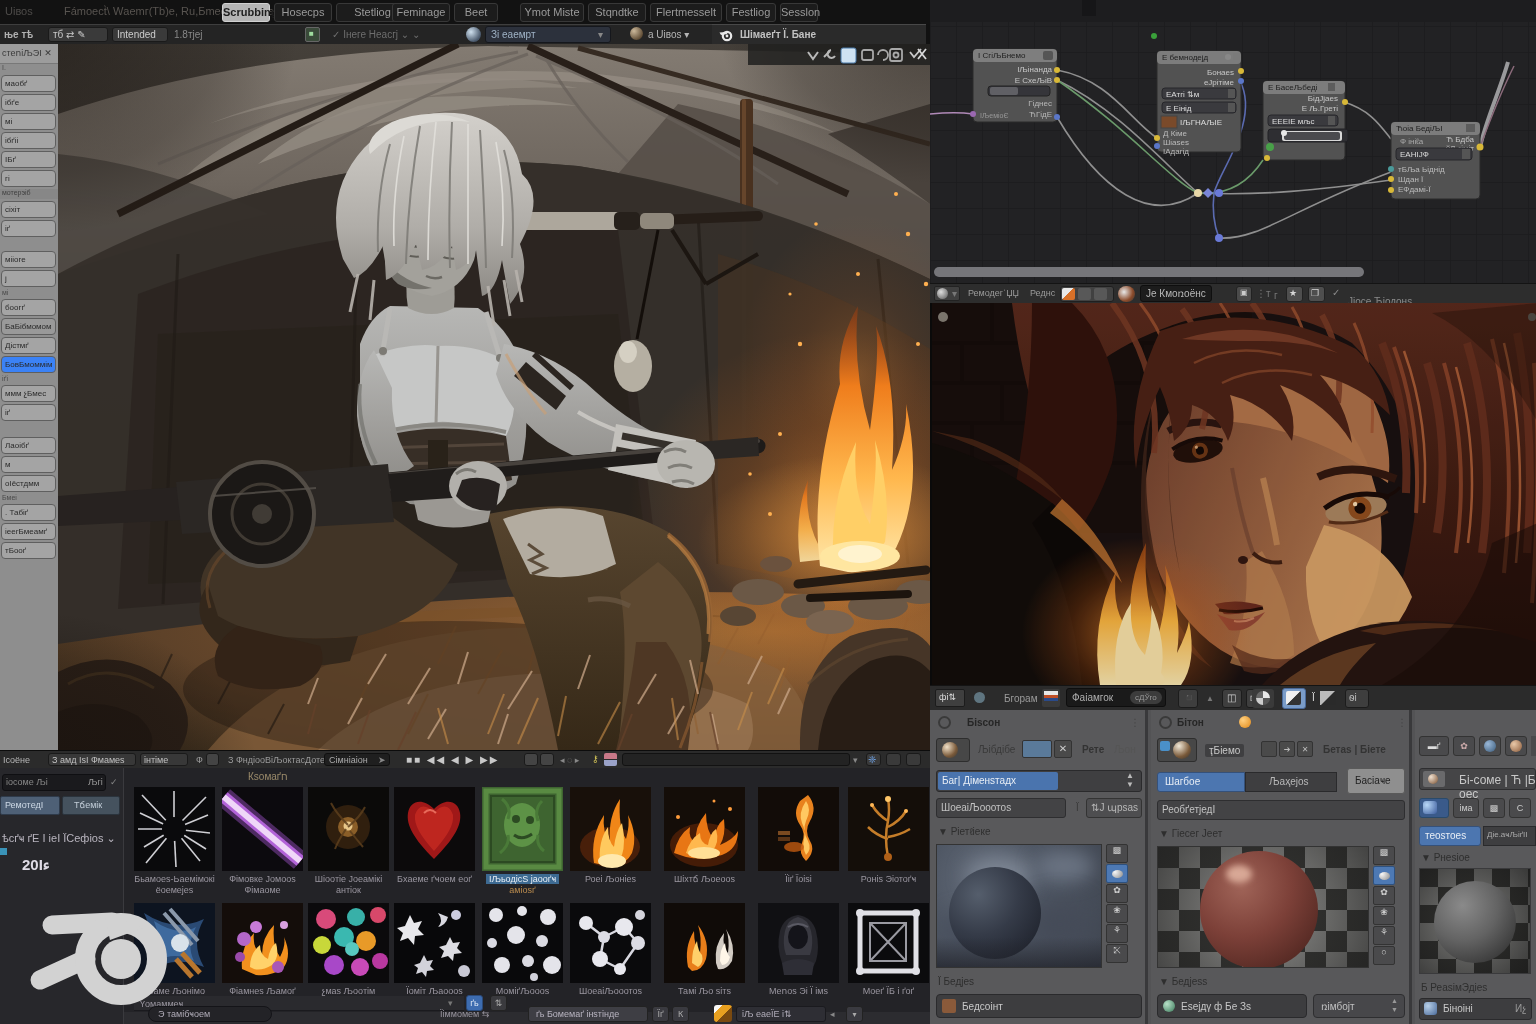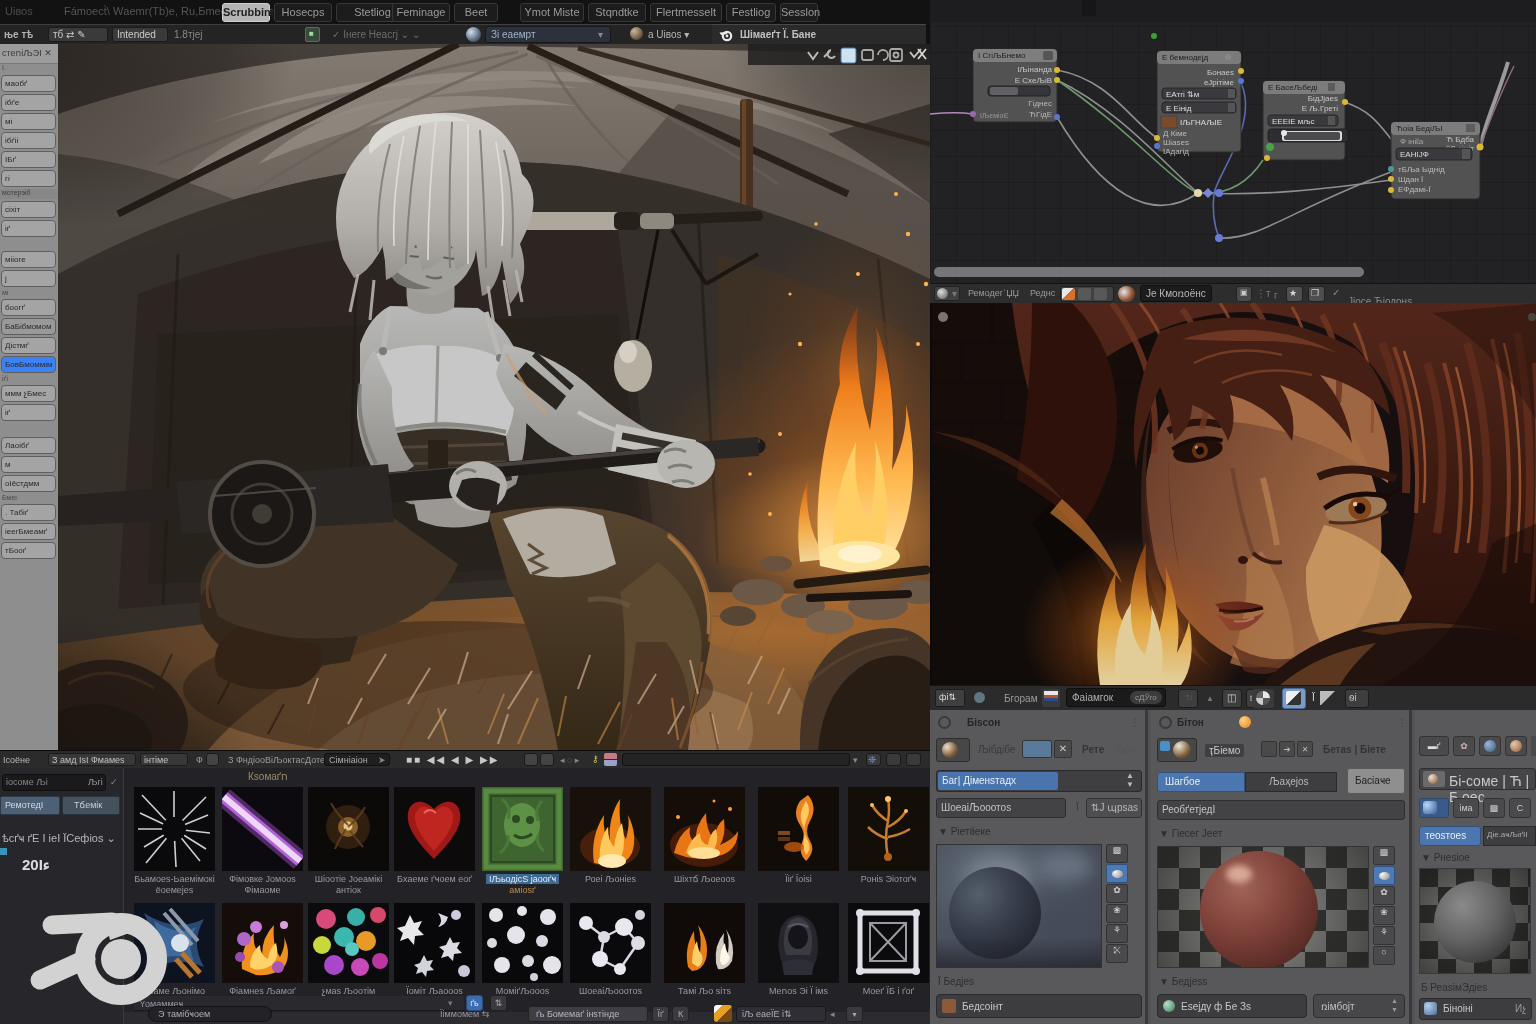--- a/index.html
+++ b/index.html
@@ -1148,21 +1148,21 @@
     </div>
 
     <div class="abs" style="left:485px;top:0;width:121px;height:314px;background:#59595b;">
       <div class="abs" style="left:4px;top:26px;width:30px;height:20px;background:#4a4a4c;border:1px solid #333;border-radius:3px;color:#ddd;font-size:9px;text-align:center;line-height:18px;">▬ґ</div>
       <div class="abs" style="left:38px;top:26px;width:22px;height:20px;background:#4a4a4c;border:1px solid #333;border-radius:3px;color:#caa;font-size:9px;text-align:center;line-height:18px;">✿</div>
       <div class="abs" style="left:64px;top:26px;width:22px;height:20px;background:#4a4a4c;border:1px solid #333;border-radius:3px;text-align:center;"><span style="display:inline-block;width:12px;height:12px;border-radius:6px;background:radial-gradient(circle at 4px 4px,#9ab8d8,#3a5a7a);margin-top:3px;"></span></div>
       <div class="abs" style="left:90px;top:26px;width:22px;height:20px;background:#4a4a4c;border:1px solid #333;border-radius:3px;text-align:center;"><span style="display:inline-block;width:12px;height:12px;border-radius:6px;background:radial-gradient(circle at 4px 4px,#e8c8a8,#8a5a3a);margin-top:3px;"></span></div>
       <div class="abs" style="left:116px;top:26px;width:5px;height:20px;background:#4a4a4c;"></div>
       <div class="abs" style="left:4px;top:58px;width:117px;height:22px;background:#454547;border:1px solid #2e2e30;border-radius:3px;"></div>
       <div class="abs" style="left:8px;top:61px;width:22px;height:16px;background:#6a6a6c;border-radius:2px;"><span style="display:inline-block;width:10px;height:10px;border-radius:5px;background:radial-gradient(circle at 3px 3px,#f0e0d0,#7a5030);margin:3px 0 0 5px;"></span></div>
-      <span class="abs" style="left:34px;top:63px;color:#c8c8c8;font-size:14px;">Бі-соме | Ћ |Б оес</span>
+      <span class="abs" style="left:44px;top:63px;color:#c8c8c8;font-size:12px;">Бі-соме | Ћ |Б оес</span>
       <div class="abs" style="left:4px;top:88px;width:30px;height:20px;background:#3a5a8a;border:1px solid #2a4a6a;border-radius:3px;"></div>
       <div class="abs" style="left:8px;top:91px;width:14px;height:13px;background:radial-gradient(circle at 4px 4px,#b8d8f8,#3a5a9a);border-radius:3px;"></div>
       <div class="abs" style="left:38px;top:88px;width:26px;height:20px;background:#4a4a4c;border:1px solid #333;border-radius:3px;color:#ccc;font-size:9px;text-align:center;line-height:18px;">іма</div>
       <div class="abs" style="left:68px;top:88px;width:22px;height:20px;background:#4a4a4c;border:1px solid #333;border-radius:3px;color:#ccc;font-size:9px;text-align:center;line-height:18px;">▩</div>
       <div class="abs" style="left:94px;top:88px;width:22px;height:20px;background:#4a4a4c;border:1px solid #333;border-radius:3px;color:#ccc;font-size:9px;text-align:center;line-height:18px;">С</div>
       <div class="abs" style="left:4px;top:116px;width:62px;height:20px;background:#4c76b0;border:1px solid #35517a;border-radius:3px;"></div>
       <span class="abs" style="left:10px;top:120px;color:#e8eef5;">теоѕтоеѕ</span>
       <div class="abs" style="left:68px;top:116px;width:53px;height:20px;background:#3e3e40;border:1px solid #2a2a2c;"></div>
       <span class="abs" style="left:72px;top:120px;color:#aaa;font-size:8px;">Діе.аҹЉіґІІ</span>
       <span class="abs" style="left:6px;top:142px;color:#2e2e2e;">▼ Рнеѕіое</span>

